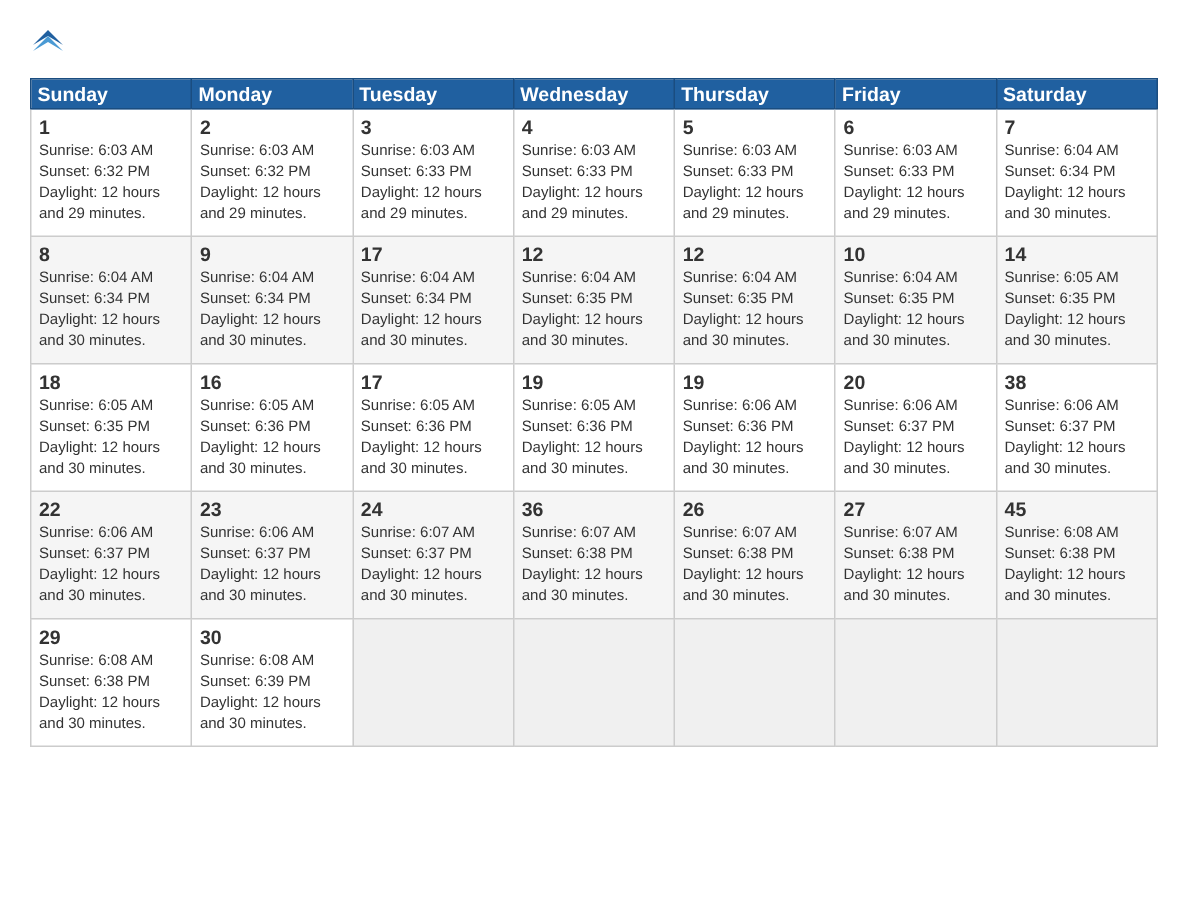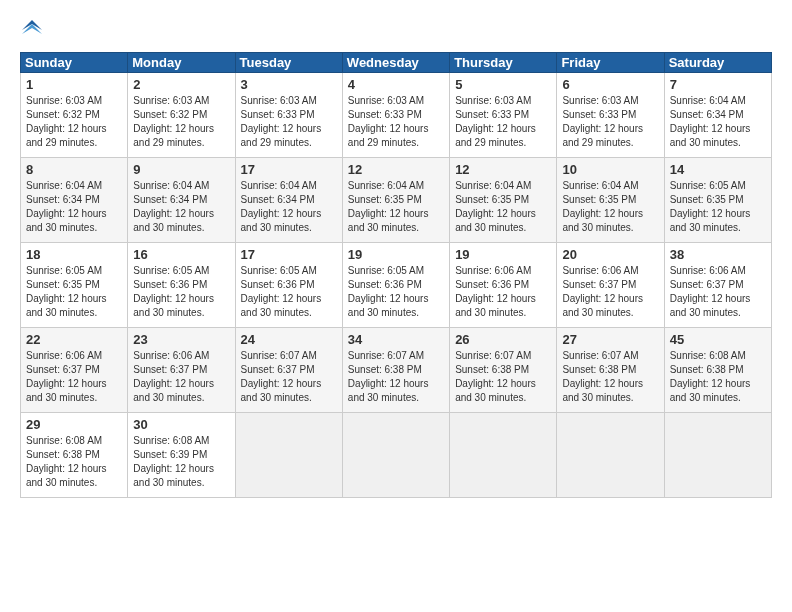--- a/index.html
+++ b/index.html
@@ -220,21 +220,21 @@
         </td>
         <td>
           <span class="day-number">23</span>
           <div class="day-info">Sunrise: 6:06 AM<br>Sunset: 6:37 PM<br>Daylight: 12 hours<br>and 30 minutes.</div>
         </td>
         <td>
           <span class="day-number">24</span>
           <div class="day-info">Sunrise: 6:07 AM<br>Sunset: 6:37 PM<br>Daylight: 12 hours<br>and 30 minutes.</div>
         </td>
         <td>
-          <span class="day-number">34</span>
+          <span class="day-number">36</span>
           <div class="day-info">Sunrise: 6:07 AM<br>Sunset: 6:38 PM<br>Daylight: 12 hours<br>and 30 minutes.</div>
         </td>
         <td>
           <span class="day-number">26</span>
           <div class="day-info">Sunrise: 6:07 AM<br>Sunset: 6:38 PM<br>Daylight: 12 hours<br>and 30 minutes.</div>
         </td>
         <td>
           <span class="day-number">27</span>
           <div class="day-info">Sunrise: 6:07 AM<br>Sunset: 6:38 PM<br>Daylight: 12 hours<br>and 30 minutes.</div>
         </td>

